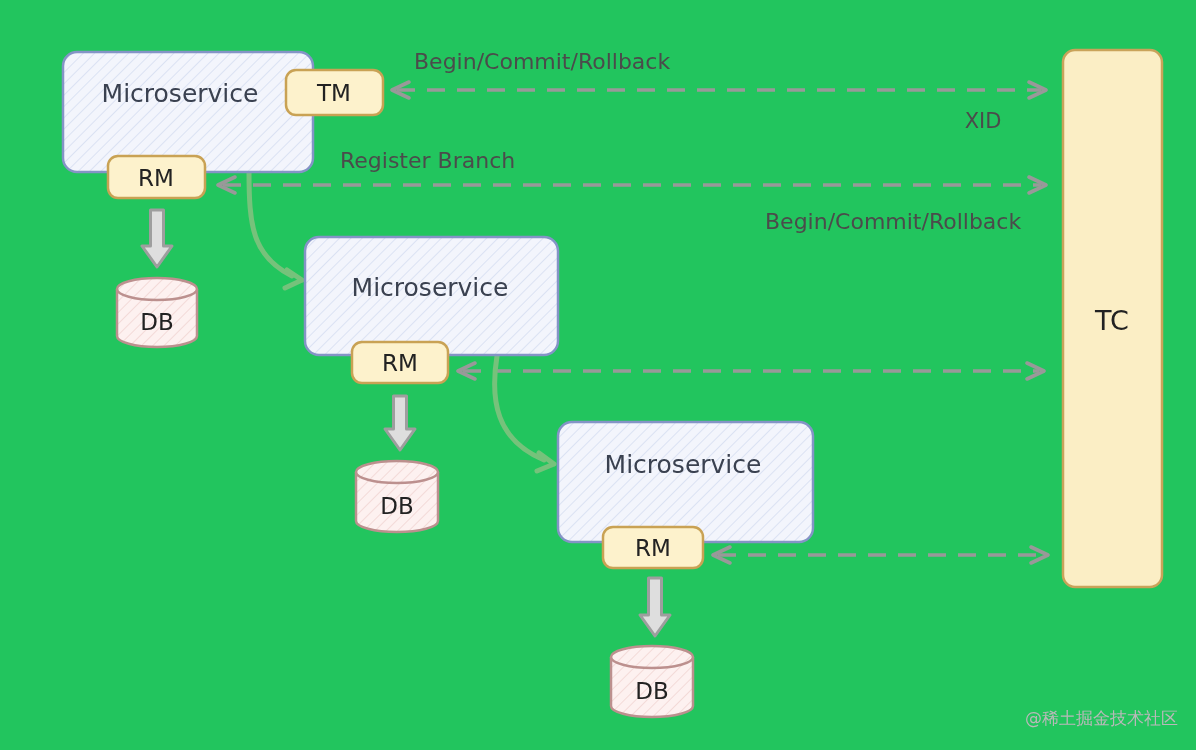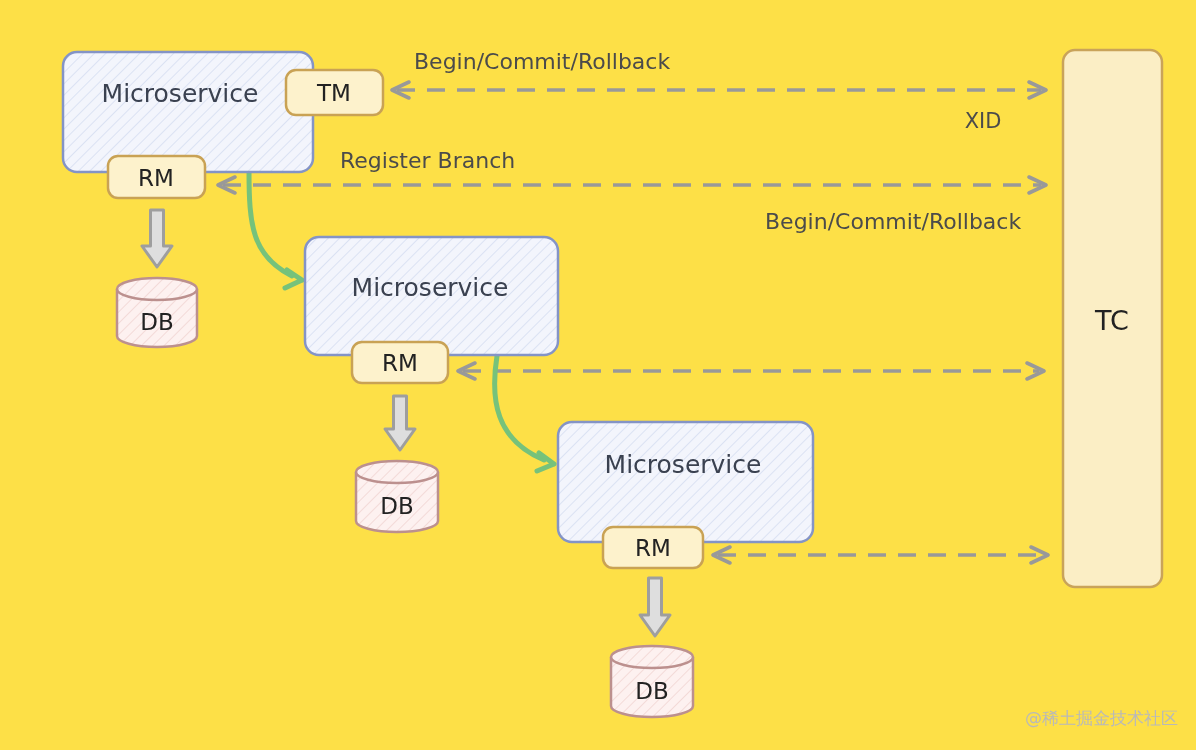--- a/index.html
+++ b/index.html
@@ -5,21 +5,21 @@
   html, body {
     margin: 0;
     padding: 0;
     background: #ffffff;
     font-family: "DejaVu Sans", sans-serif;
   }
   .stage {
     position: relative;
     width: 1196px;
     height: 750px;
-    background: #fde047;
+    background: #22c55e;
     overflow: hidden;
   }
   svg text {
     font-family: "DejaVu Sans", sans-serif;
   }
   .node-label   { fill: #3a4150; font-size: 25px; }
   .badge-label  { fill: #222222; font-size: 23px; }
   .tc-label     { fill: #222222; font-size: 27px; }
   .db-label     { fill: #222222; font-size: 23px; }
   .edge-label   { fill: #4b4b4b; font-size: 22px; }

